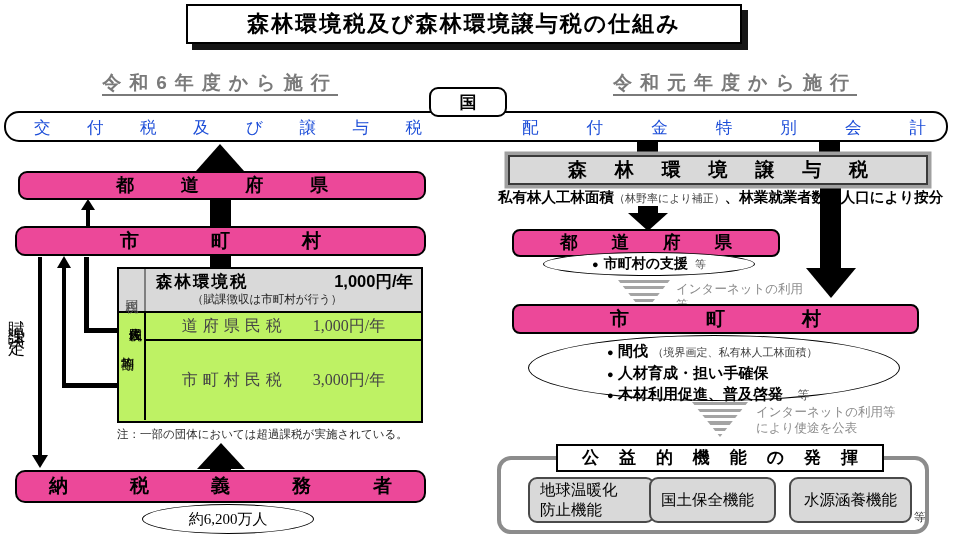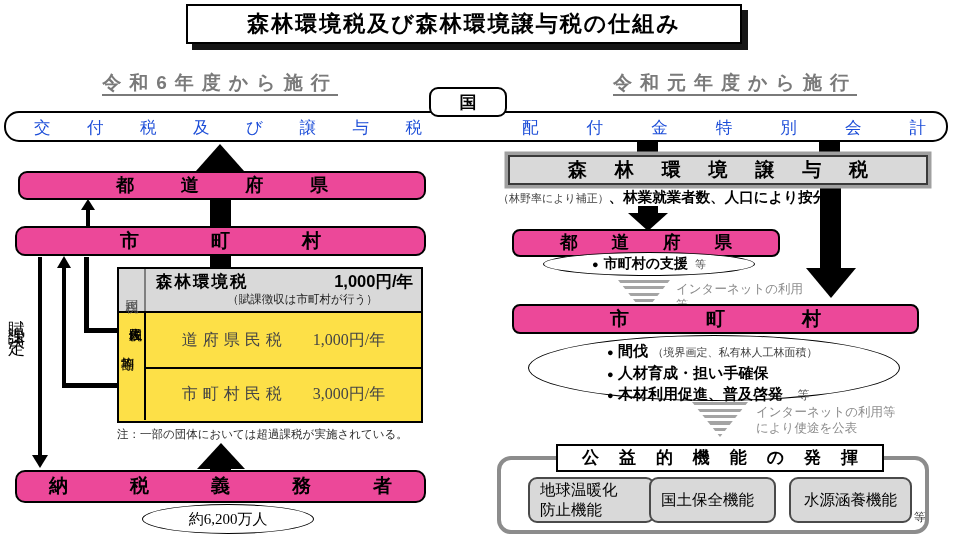--- a/index.html
+++ b/index.html
@@ -37,39 +37,39 @@
   
   .rbox { background:#ec4899; border:2.5px solid #000; border-radius:10px; z-index:2;
     font-family:"Liberation Serif", serif; font-weight:600; }
 
   
   .blk { background:#000; z-index:0; }
   .tri { width:0; height:0; z-index:0; }
 
   
   .tax-table { left:117px; top:267px; width:306px; height:156px;
-    border:2.5px solid #000; background:#fde047; z-index:2;text-align:center; }
+    border:2.5px solid #000; background:#bef264; z-index:2; }
   .tt-r1 { display:flex; height:44px; background:#d9d9d9; border-bottom:2.5px solid #000; }
   .tt-r1-label { width:27px; border-right:2px solid #808080; display:flex; align-items:center; justify-content:center; }
   .vtext { writing-mode:vertical-rl; text-orientation:upright; }
   .tt-r1-label .vtext { font-family:"Liberation Serif", serif; font-size:13px; color:#4f4f4f; letter-spacing:1px; }
   .tt-r1-main { flex:1; padding:2px 8px 2px 10px; }
   .tt-r1-line1 { display:flex; justify-content:space-between; align-items:baseline; }
   .tt-fname { font-weight:bold; font-size:16.5px; letter-spacing:2px; }
   .tt-fval  { font-weight:bold; font-size:16.5px; }
   .tt-fnote { font-size:11.5px; color:#1f1f1f; line-height:13px;margin-left:36px; }
   .tt-body { display:flex; height:107px; }
   .tt-label-col { width:27px; border-right:2.5px solid #000; position:relative; }
   .tt-lab-right { position:absolute; right:0px; top:5px;  font-family:"Liberation Serif", serif; font-size:13px; }
   .tt-lab-left  { position:absolute; left:-1px; top:34px; font-family:"Liberation Serif", serif; font-size:13px; }
   .tt-rows { flex:1; display:flex; flex-direction:column; }
   .tt-row { display:flex; align-items:center; justify-content:center; gap:26px;
     font-family:"Liberation Serif", serif; font-size:16px; color:#454545; }
   .tt-row .rname { letter-spacing:5px; }
-  .tt-row2 { height:56px; border-bottom:2.5px solid #000; }
+  .tt-row2 { height:28px; border-bottom:2.5px solid #000; }
   .tt-row3 { flex:1; }
   .tt-note { left:117px; top:427px; width:330px; font-size:11.5px; color:#2e2e2e; }
 
   
   .jouyo-box { left:508px; top:155px; width:420px; height:30px; background:#d9d9d9;
     border:2px solid #3a3a3a; box-shadow:0 0 0 3.5px #a0a0a0; z-index:2;
     font-weight:bold; font-size:19px; line-height:25px; padding:0 58px; }
 
   .anbun { left:498px; top:188px; width:456px; display:flex; align-items:baseline; white-space:nowrap; }
   .anbun .big { font-weight:600; font-size:14.5px; }
@@ -205,20 +205,21 @@
   </div>
 
   <div class="abs blk" style="left:637px; top:141px; width:21px; height:15px;"></div>
   <div class="abs blk" style="left:819px; top:141px; width:21px; height:15px;"></div>
 
   <div class="abs jouyo-box just">
     <span style="display:block;" class="just">森林環境譲与税</span>
   </div>
 
   <div class="abs anbun">
+    <span class="big">私有林人工林面積</span>
     <span class="small">（林野率により補正）</span>
     <span class="big">、林業就業者数、人口により按分</span>
   </div>
 
   <div class="abs blk" style="left:638px; top:206px; width:20px; height:9px;"></div>
   <div class="abs tri" style="left:628px; top:213px; border-left:20px solid transparent; border-right:20px solid transparent; border-top:18px solid #000;"></div>
 
   <div class="abs rbox just" style="left:512px; top:229px; width:268px; height:28px; border-radius:8px; font-size:17.5px; line-height:23px; padding:0 46px;">
     <span style="display:block;" class="just">都道府県</span>
   </div>

